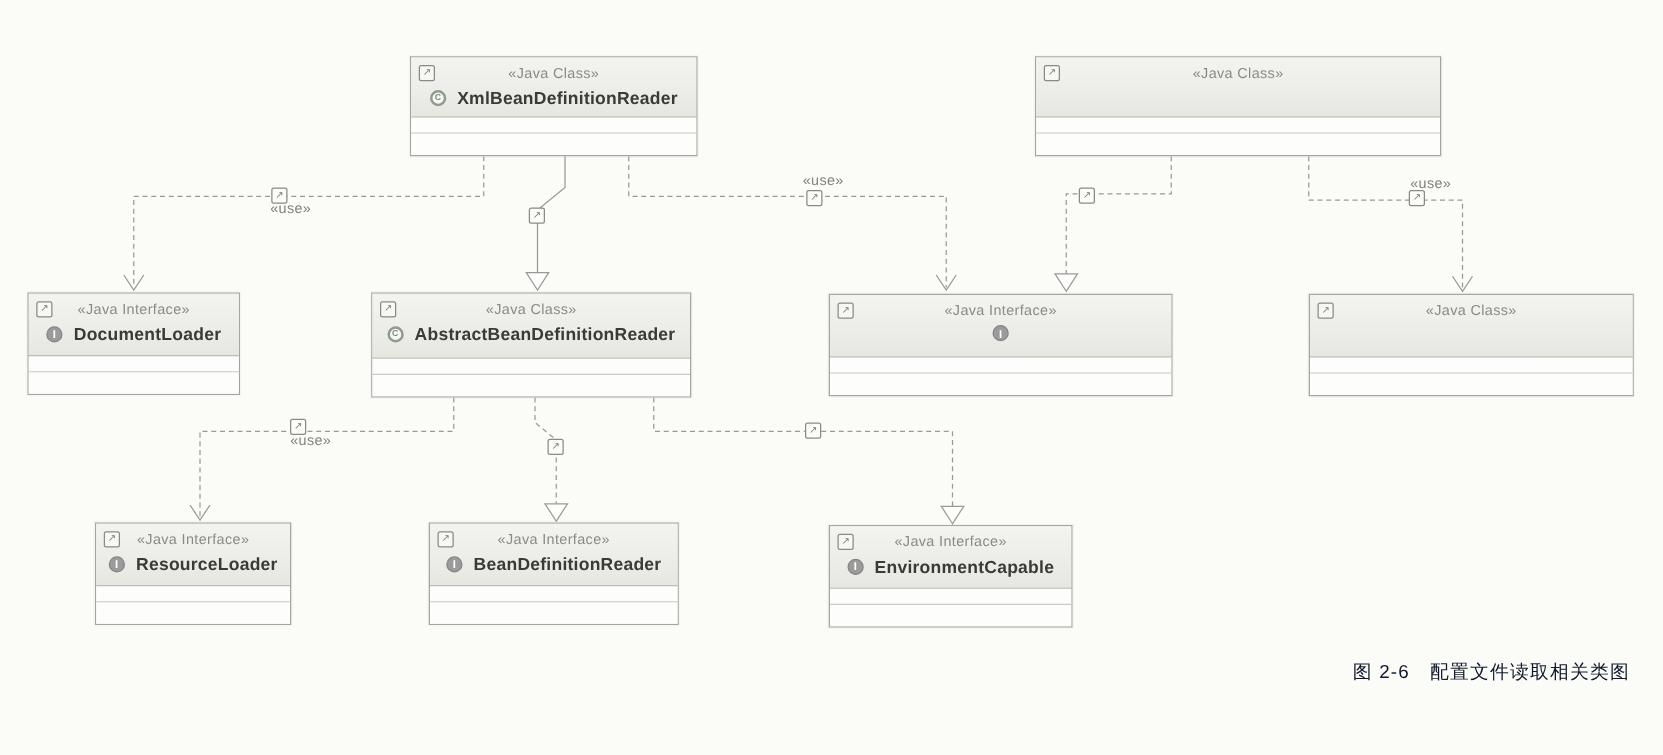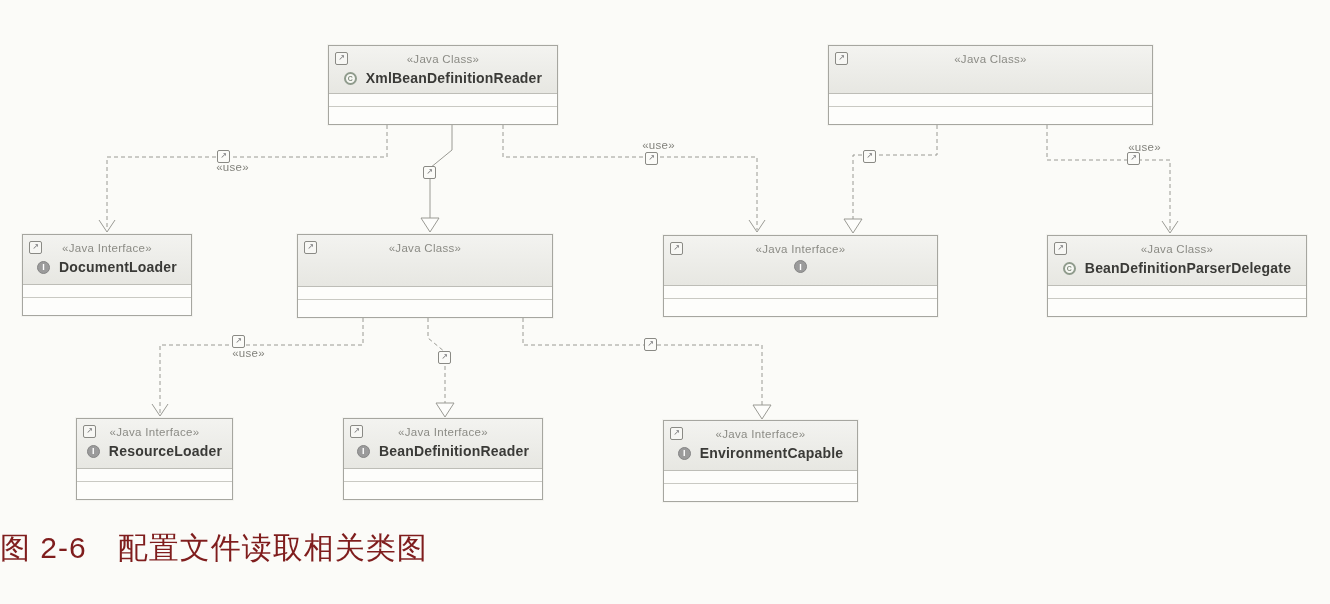--- a/index.html
+++ b/index.html
@@ -75,22 +75,22 @@
     font-size:8px;line-height:10px;color:#77777a;text-align:center;
     z-index:3;
   }
   .uselbl{
     position:absolute;width:50px;text-align:right;
     font-size:11.5px;color:#82827c;letter-spacing:0.3px;z-index:2;
   }
 
   .caption{
     position:absolute;left:0;top:528px;width:1304px;
-    text-align:left;
-    font-size:30px;color:#7f1d1d;letter-spacing:1px;
+    text-align:right;
+    font-size:15px;color:#0f172a;letter-spacing:1px;
   }
 </style>
 </head>
 <body>
 
 <div id="canvas">
 
   <svg id="edges" viewBox="0 0 1330 604">
     <g stroke="#9a9a94" stroke-width="1" fill="none">
 
@@ -166,20 +166,24 @@
       </div>
     </div>
     <div class="cmp1"></div>
     <div class="cmp2"></div>
   </div>
 
   <div class="node" style="left:297px;top:234px;width:256px;height:84px">
     <div class="hd">
       <span class="deco">↗</span>
       <div class="stereo">«Java Class»</div>
+      <div class="nmrow">
+        <span class="tico cls">C</span>
+        <span class="nm">AbstractBeanDefinitionReader</span>
+      </div>
     </div>
     <div class="cmp1"></div>
     <div class="cmp2"></div>
   </div>
 
   <div class="node" style="left:663px;top:235px;width:275px;height:82px">
     <div class="hd">
       <span class="deco">↗</span>
       <div class="stereo">«Java Interface»</div>
       <div class="nmrow">
@@ -187,24 +191,20 @@
       </div>
     </div>
     <div class="cmp1"></div>
     <div class="cmp2"></div>
   </div>
 
   <div class="node" style="left:1047px;top:235px;width:260px;height:82px">
     <div class="hd">
       <span class="deco">↗</span>
       <div class="stereo">«Java Class»</div>
-      <div class="nmrow">
-        <span class="tico cls">C</span>
-        <span class="nm">BeanDefinitionParserDelegate</span>
-      </div>
     </div>
     <div class="cmp1"></div>
     <div class="cmp2"></div>
   </div>
 
   <div class="node" style="left:76px;top:418px;width:157px;height:82px">
     <div class="hd">
       <span class="deco">↗</span>
       <div class="stereo">«Java Interface»</div>
       <div class="nmrow">

